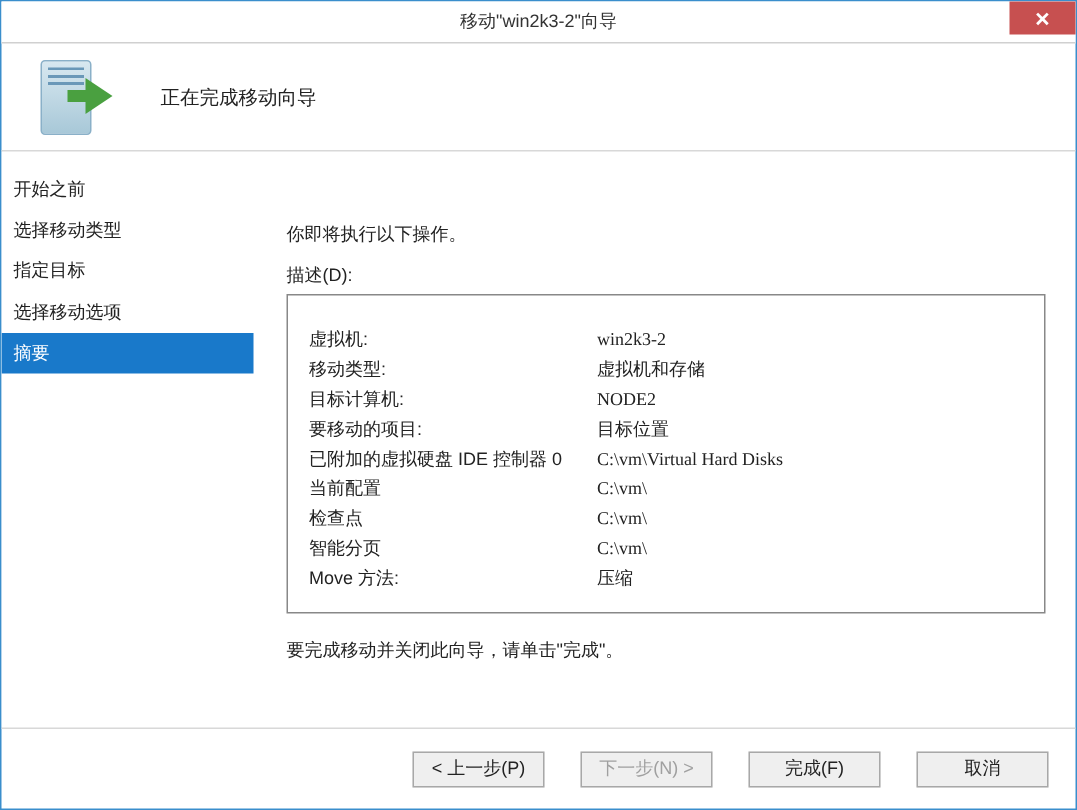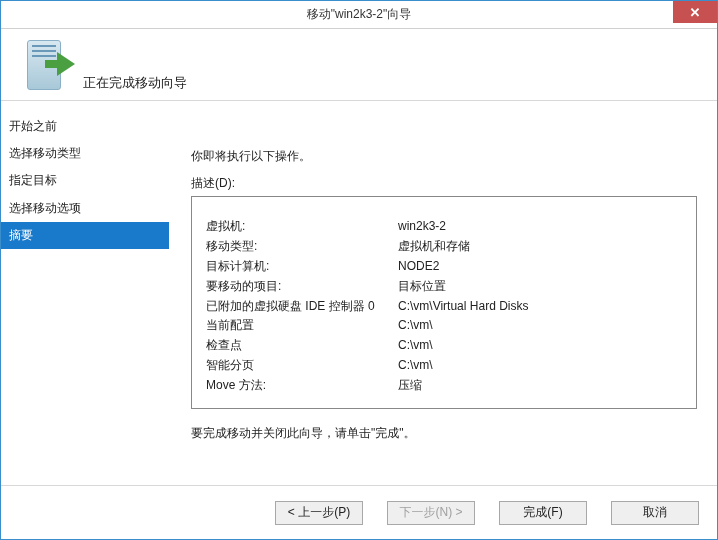--- a/index.html
+++ b/index.html
@@ -41,24 +41,25 @@
     display: flex;
     align-items: center;
     justify-content: center;
     font-size: 13px;
     font-weight: bold;
     cursor: pointer;
   }
   .header {
     height: 72px;
     display: flex;
-    align-items: flex-end;
+    align-items: center;
     padding: 8px 18px;
     border-bottom: 1px solid #d8d8d8;
     position: relative;
+    gap: 24px;
   }
   .header-icon {
     width: 50px;
     height: 54px;
     margin-right: 14px;
     display: flex;
     align-items: center;
     justify-content: center;
     position: relative;
   }
@@ -147,20 +148,21 @@
     font-size: 12px;
     color: #222;
     line-height: 1.65;
   }
   .desc-key {
     width: 192px;
     flex-shrink: 0;
   }
   .desc-val {
     flex: 1;
+    font-family: Liberation Serif, serif;
   }
   .post-text {
     font-size: 12px;
     color: #222;
     margin-top: 16px;
   }
   .footer {
     height: 54px;
     border-top: 1px solid #d8d8d8;
     display: flex;

